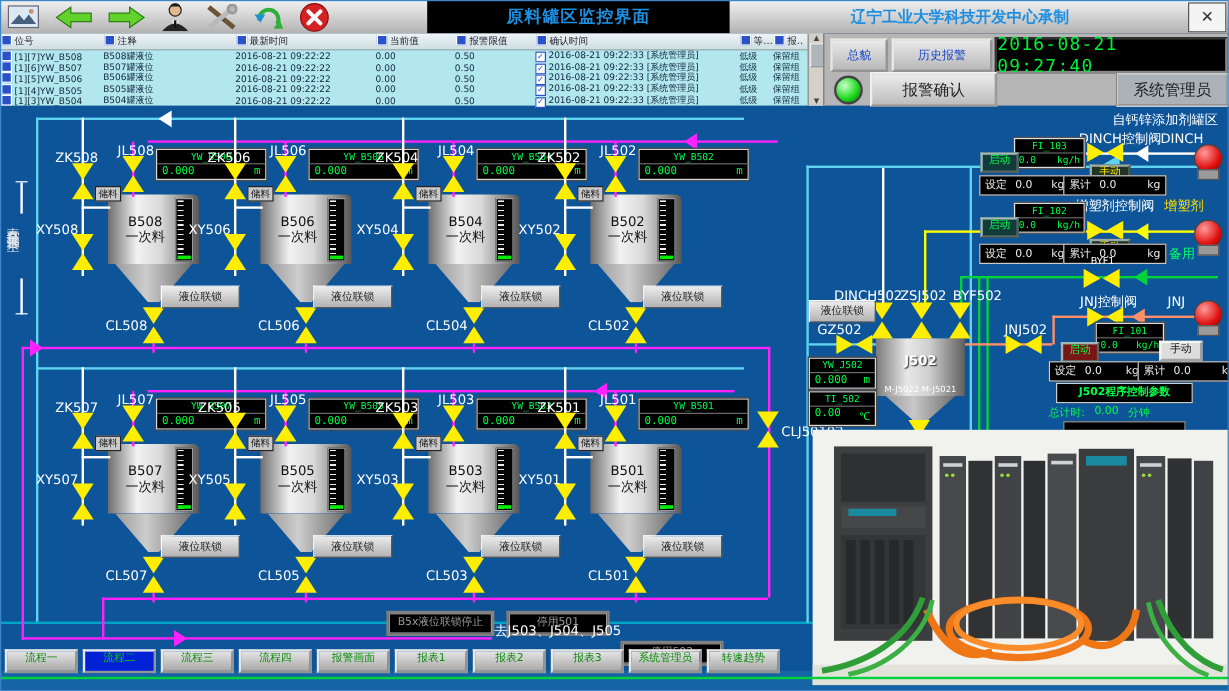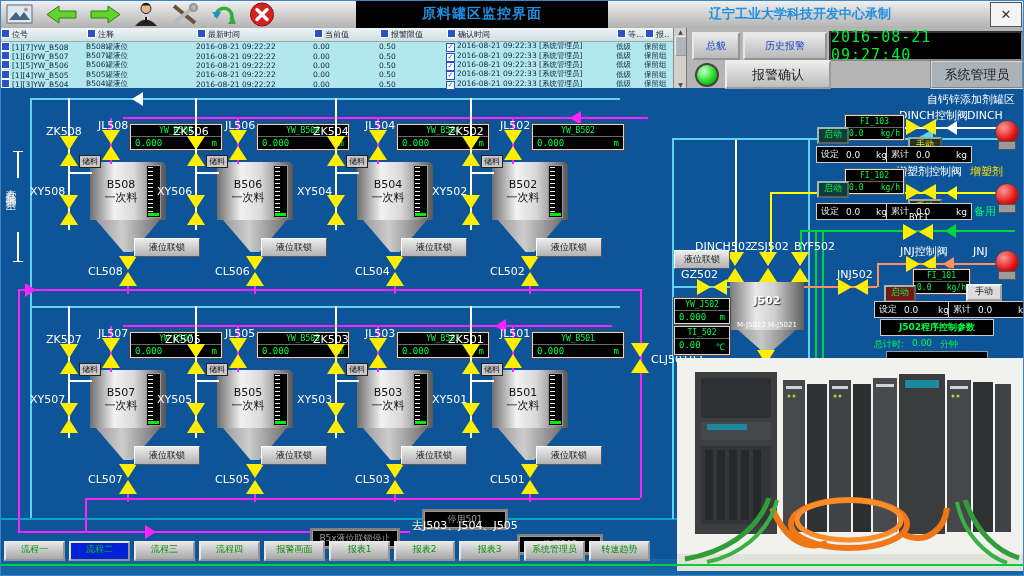--- a/index.html
+++ b/index.html
@@ -710,16 +710,16 @@
     <div class="t-body">
       <div class="store-tag">储料</div>
       <div class="t-name"><span>B501</span><br><span>一次料</span></div>
       <div class="gauge"></div>
     </div>
     <div class="t-cone"></div>
     <div class="ilock" style="left:96px;top:128px;width:64px">液位联锁</div>
     <span class="lbl" style="left:50px;top:156px">CL501</span>
     <div class="valve-v" style="left:81px;top:146px"></div>
   </div>
-    <div class="stopbtn" style="left: 312px; top: 511px; width: 84px; height: 15px; margin-top: 19px;">B5x液位联锁停止</div>
+    <div class="stopbtn" style="left: 324px; top: 511px; width: 84px; height: 15px;">B5x液位联锁停止</div>
     <div class="stopbtn" style="left: 424px; top: 511px; width: 80px; height: 15px;">停用501</div>
     <div class="stopbtn" style="left: 519px; top: 536px; width: 80px; height: 15px;">停用502</div>
   </div>
 
 </body></html>

